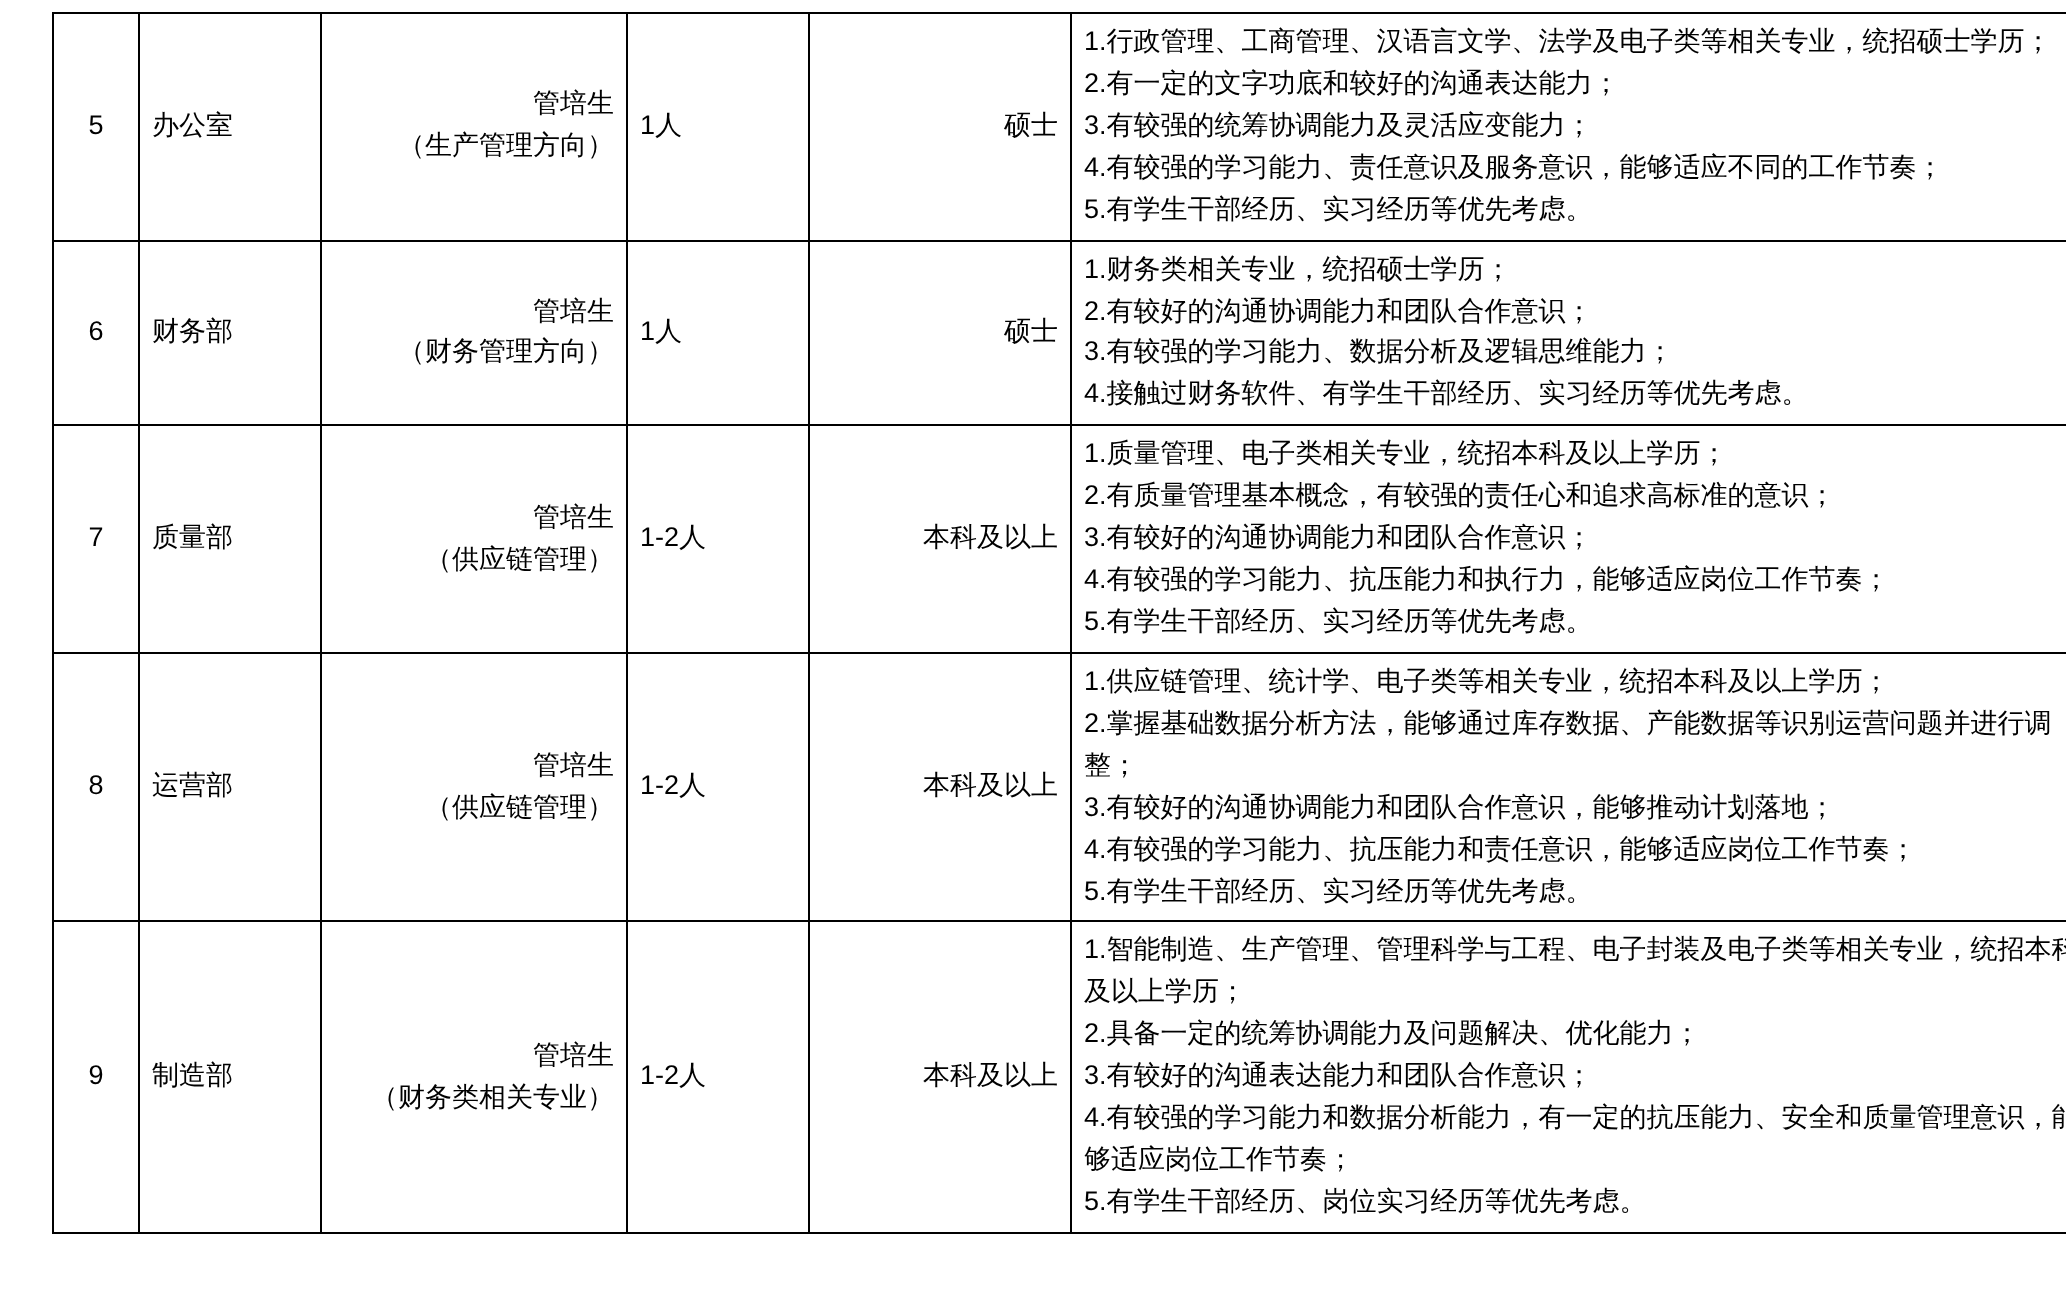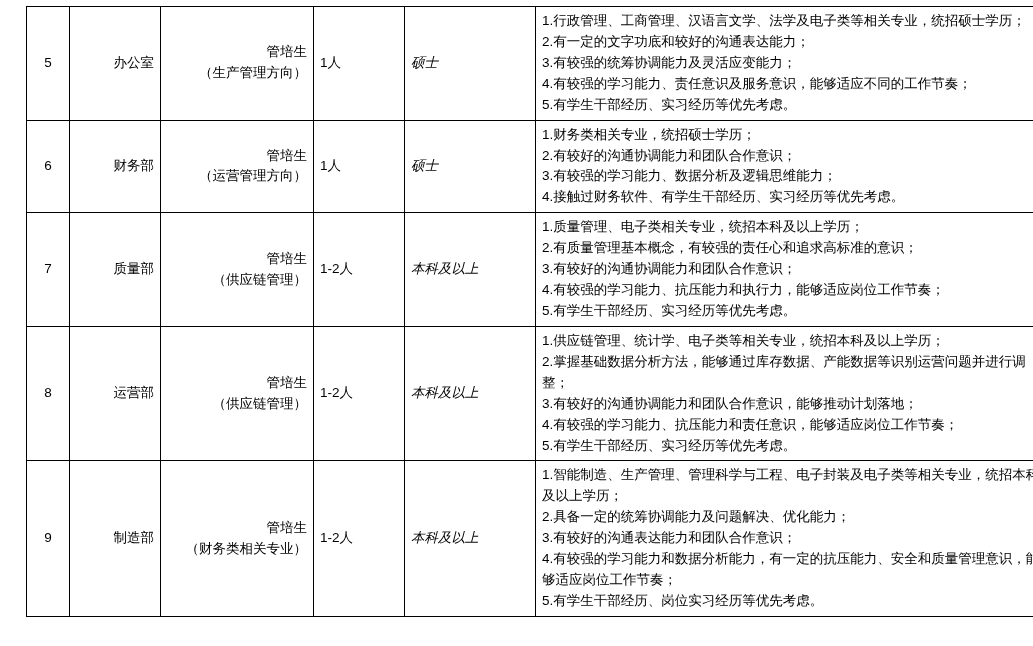--- a/index.html
+++ b/index.html
@@ -34,38 +34,37 @@
     font-size: 13.5px;
     line-height: 1.55;
   }
   td.col-no {
     width: 30px;
     text-align: center;
     padding: 4px 2px;
   }
   td.col-dept {
     width: 78px;
-    text-align: right;
+    text-align: left;
     padding: 4px 2px;
   }
   td.col-position {
     width: 140px;
     text-align: right;
     padding: 4px 4px;
   }
   td.col-count {
     width: 78px;
     text-align: left;
     padding: 4px 2px;
   }
   td.col-edu {
     width: 118px;
-    text-align: left;
+    text-align: right;
     padding: 4px 2px;
-    font-style: italic;
   }
   td.col-req {
     width: 500px;
     text-align: left;
     vertical-align: middle;
     padding: 6px 8px 6px 10px;
   }
   .pos-line1 {
     display: block;
     white-space: nowrap;
@@ -103,21 +102,21 @@
           <span class="req-line">5.有学生干部经历、实习经历等优先考虑。</span>
         </td>
 
       </tr>
 
       <tr>
         <td class="col-no">6</td>
         <td class="col-dept">财务部</td>
         <td class="col-position">
           <span class="pos-line1">管培生</span>
-          <span class="pos-line2">（运营管理方向）</span>
+          <span class="pos-line2">（财务管理方向）</span>
         </td>
         <td class="col-count">1人</td>
         <td class="col-edu">硕士</td>
         <td class="col-req">
           <span class="req-line">1.财务类相关专业，统招硕士学历；</span>
           <span class="req-line">2.有较好的沟通协调能力和团队合作意识；</span>
           <span class="req-line">3.有较强的学习能力、数据分析及逻辑思维能力；</span>
           <span class="req-line">4.接触过财务软件、有学生干部经历、实习经历等优先考虑。</span>
         </td>
 

